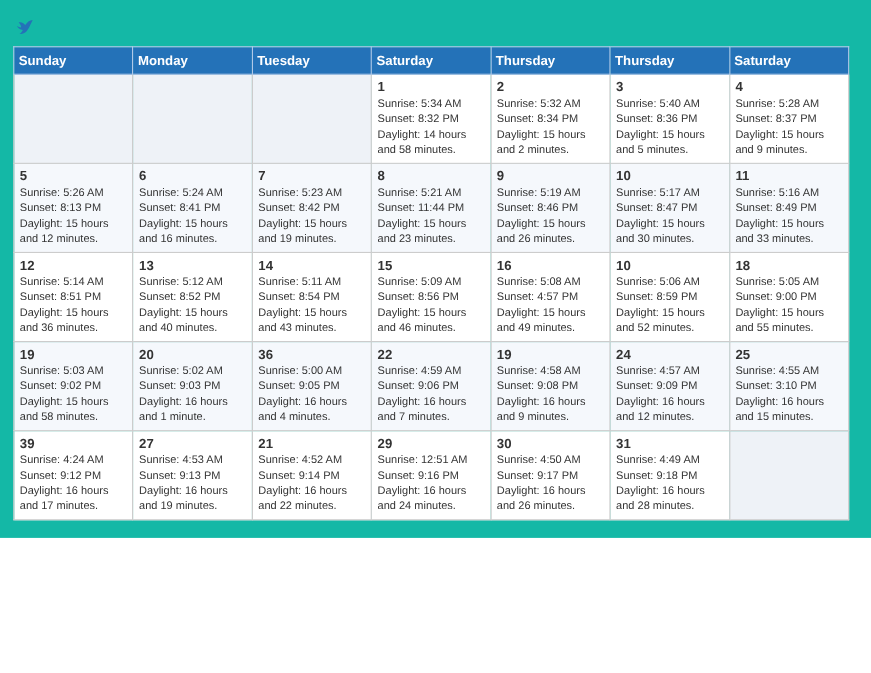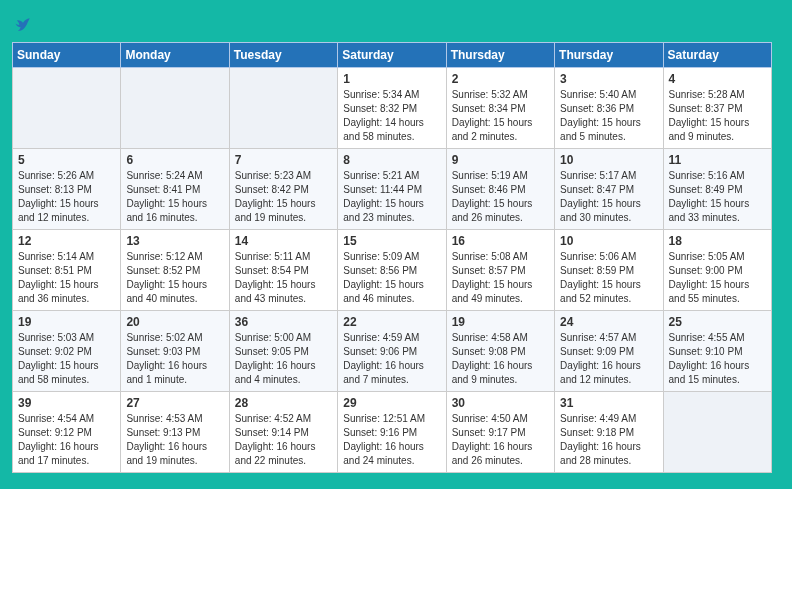--- a/index.html
+++ b/index.html
@@ -243,21 +243,21 @@
           <td>
             <span class="day-number">15</span>
             <div class="day-info">Sunrise: 5:09 AM
 Sunset: 8:56 PM
 Daylight: 15 hours
 and 46 minutes.</div>
           </td>
           <td>
             <span class="day-number">16</span>
             <div class="day-info">Sunrise: 5:08 AM
-Sunset: 8:57 PM
+Sunset: 4:57 PM
 Daylight: 15 hours
 and 49 minutes.</div>
           </td>
           <td>
             <span class="day-number">10</span>
             <div class="day-info">Sunrise: 5:06 AM
 Sunset: 8:59 PM
 Daylight: 15 hours
 and 52 minutes.</div>
           </td>
@@ -308,42 +308,42 @@
           <td>
             <span class="day-number">24</span>
             <div class="day-info">Sunrise: 4:57 AM
 Sunset: 9:09 PM
 Daylight: 16 hours
 and 12 minutes.</div>
           </td>
           <td>
             <span class="day-number">25</span>
             <div class="day-info">Sunrise: 4:55 AM
-Sunset: 9:10 PM
+Sunset: 3:10 PM
 Daylight: 16 hours
 and 15 minutes.</div>
           </td>
         </tr>
         <tr>
           <td>
             <span class="day-number">39</span>
-            <div class="day-info">Sunrise: 4:54 AM
+            <div class="day-info">Sunrise: 4:24 AM
 Sunset: 9:12 PM
 Daylight: 16 hours
 and 17 minutes.</div>
           </td>
           <td>
             <span class="day-number">27</span>
             <div class="day-info">Sunrise: 4:53 AM
 Sunset: 9:13 PM
 Daylight: 16 hours
 and 19 minutes.</div>
           </td>
           <td>
-            <span class="day-number">28</span>
+            <span class="day-number">21</span>
             <div class="day-info">Sunrise: 4:52 AM
 Sunset: 9:14 PM
 Daylight: 16 hours
 and 22 minutes.</div>
           </td>
           <td>
             <span class="day-number">29</span>
             <div class="day-info">Sunrise: 12:51 AM
 Sunset: 9:16 PM
 Daylight: 16 hours

